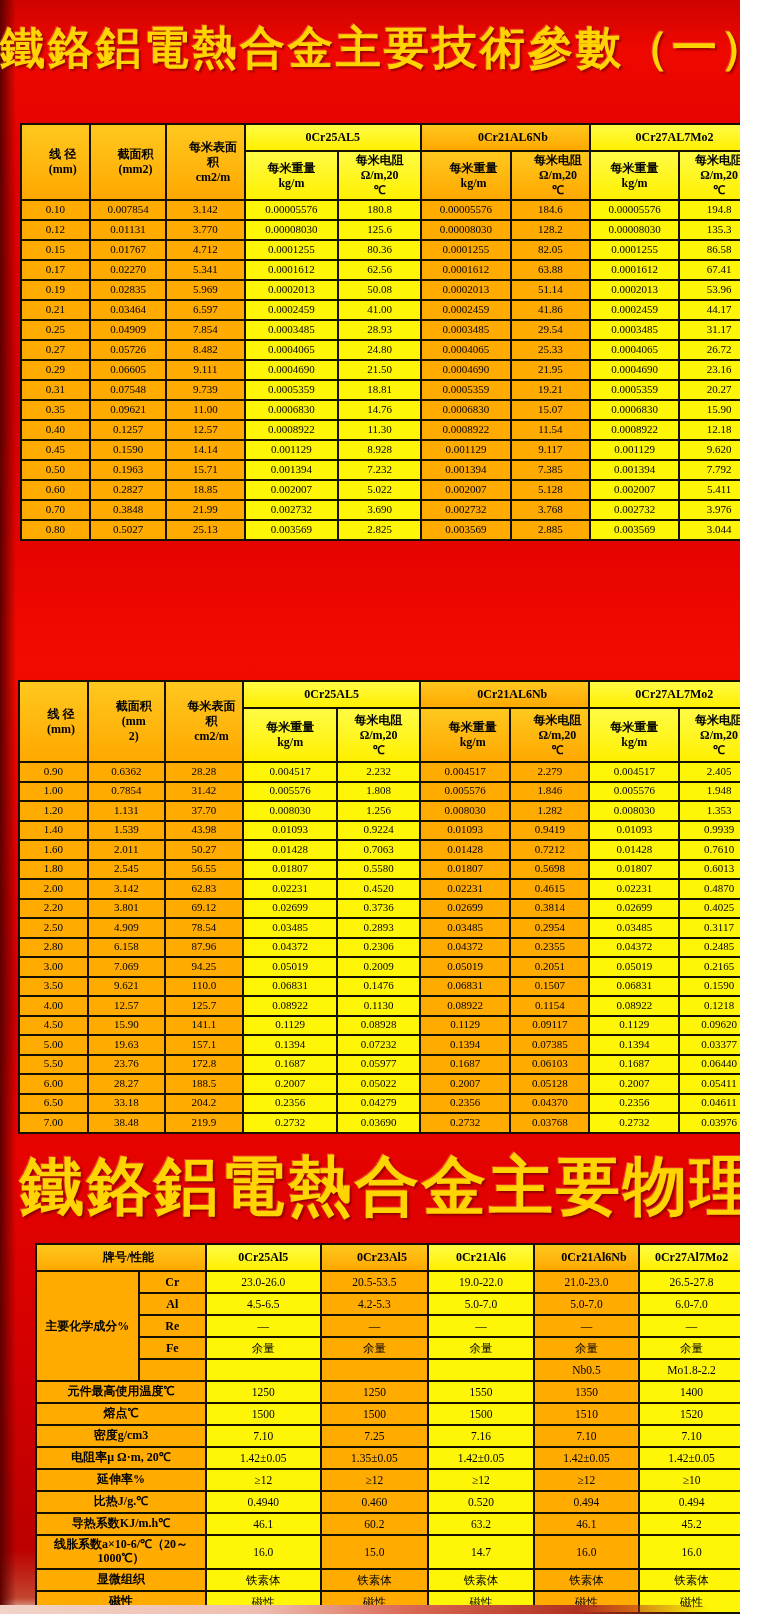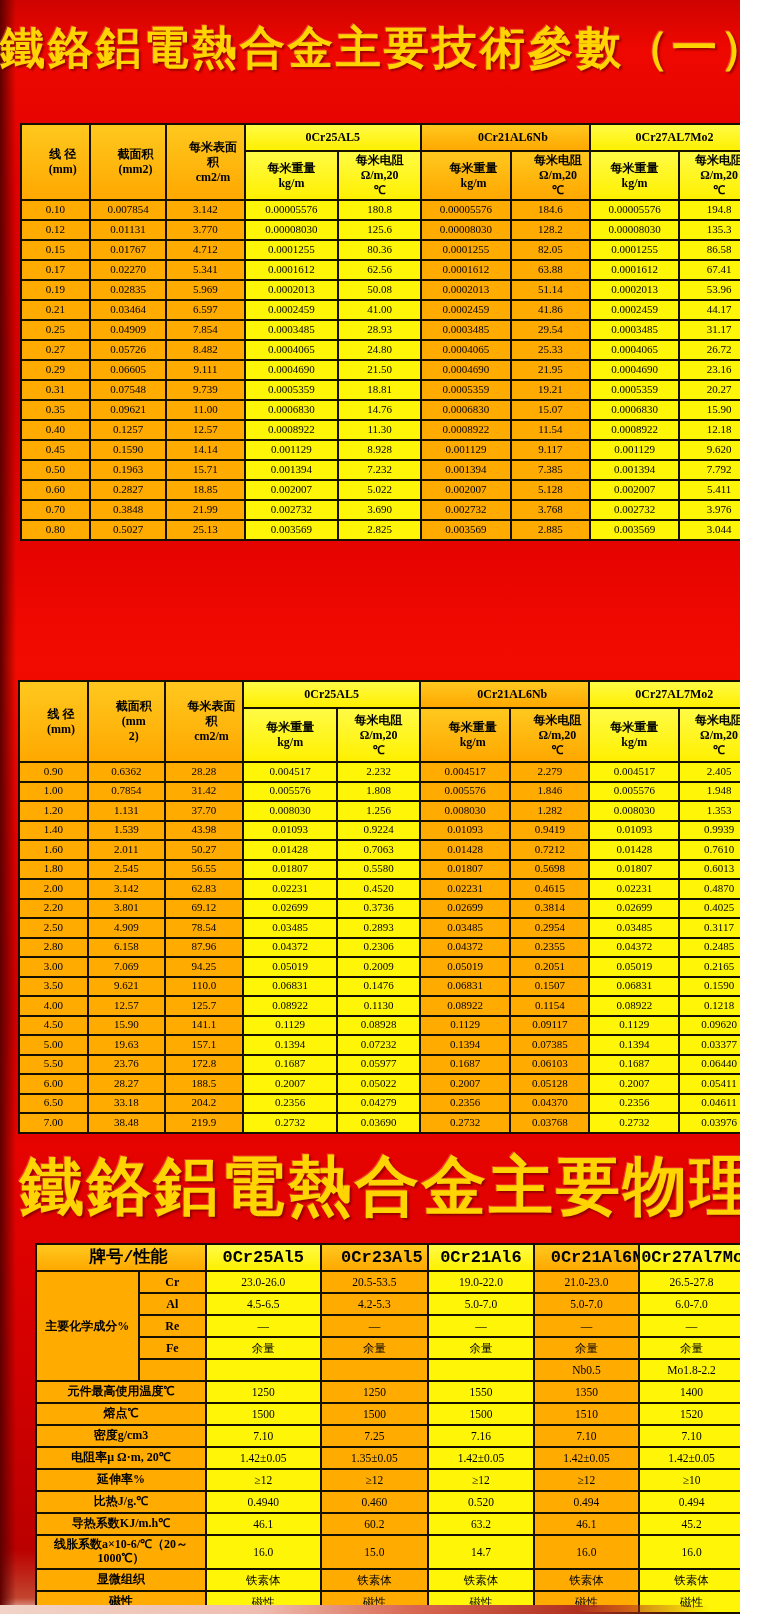--- a/index.html
+++ b/index.html
@@ -33,21 +33,21 @@
   thead .y{background:linear-gradient(180deg,#fffb45,#fff000);margin-left:35px;}
   #table1{left:20px; top:123px; width:740px;}
   #table2{left:18px; top:680px; width:742px;}
   #table1 thead tr:first-child th{height:25px;}
   #table1 thead tr:last-child th{height:47px;}
   #table2 thead tr:first-child th{height:25px;}
   #table2 thead tr:last-child th{height:52px;}
   #table1 tbody tr{height:20px;}
   #table2 tbody tr{height:19.5px;}
   #table3{left:35px; top:1243px; width:710px;}
-  #table3 thead th{height:25px; font-size:17px;font-family:Liberation Mono, monospace;}
+  #table3 thead th{height:25px; font-size:12px;}
   #table3 tbody tr{height:22px;}
   #table3 td{font-size:11.5px;}
   #table3 .grouplbl, #table3 .sub, #table3 .plabel{font-weight:bold; font-size:12px; background:#ffab00;}
   #t3props tr:nth-child(8){height:34px;}
   #t3props .plabel{white-space:normal; line-height:1.15;}
 </style>
 </head>
 <body>
 
 <div class="page">

